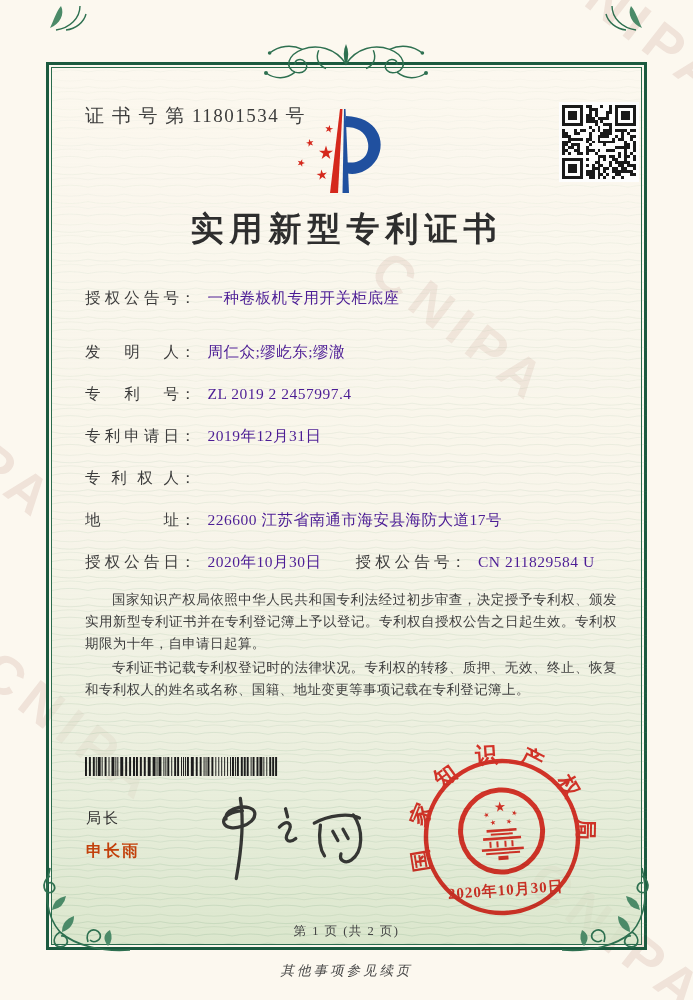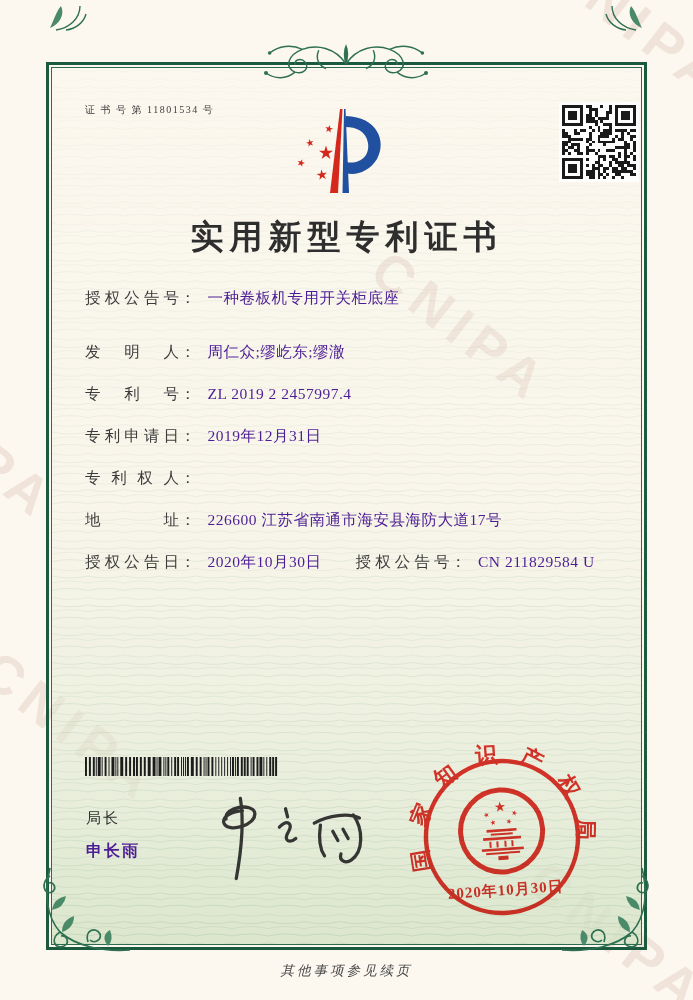--- a/index.html
+++ b/index.html
@@ -23,28 +23,28 @@
     position:absolute; z-index:2; left:46px; top:62px; width:601px; height:888px;
     border:3px solid #1b5a3f;
   }
   .frame-inner {
     position:absolute; inset:2px; border:1px solid #2a6c4d;
     background:linear-gradient(180deg, rgba(250,246,235,0) 0%, rgba(241,240,225,0.35) 52%,
                rgba(222,232,209,0.62) 82%, rgba(211,226,197,0.82) 100%);
   }
   .guilloche { position:absolute; inset:3px; width:595px; height:876px; pointer-events:none; }
 
-  .cert-no { position:absolute; left:36px; top:38px; font-size:10px; letter-spacing:1.5px; color:#3d3d3d; }
+  .cert-no { position:absolute; left:36px; top:38px; font-size:19px; letter-spacing:1.5px; color:#3d3d3d; }
 
   .logo { position:absolute; left:230px; top:36px; width:140px; height:97px; }
   .qr   { position:absolute; left:510px; top:37px; width:80px; height:80px; }
 
   .title {
     position:absolute; left:0; top:142px; width:100%; text-align:center;
-    font-size:33px; font-weight:700; letter-spacing:6px; color:#2e2e2e;margin-top:8px;
+    font-size:33px; font-weight:700; letter-spacing:6px; color:#2e2e2e;
   }
   .fields { position:absolute; left:36px; top:212px; width:540px; }
   .row { height:42px; display:flex; align-items:center; font-size:15.5px; }
   .row.first { margin-bottom:12px; }
   .flabel {
     display:inline-block; width:94px; text-align:justify; text-align-last:justify;
     color:#3c3c3c;
   }
   .fcolon { margin-left:1px; }
   .fvalue { margin-left:12px; letter-spacing:0.5px; color:#4c1d95; }
@@ -57,21 +57,21 @@
   .paras p { text-indent:2em; margin-bottom:2px; letter-spacing:0.4px; }
 
   .barcode { position:absolute; left:36px; top:692px; width:196px; height:19px; }
 
   .director-title {
     position:absolute; left:37px; top:744px; font-size:15px;
     font-family:"Liberation Sans","DejaVu Sans",sans-serif; font-weight:500; color:#2f2f2f; letter-spacing:2px;
   }
   .director-name {
     position:absolute; left:37px; top:776px; font-size:16px;
-    font-family:"Liberation Sans","DejaVu Sans",sans-serif; font-weight:700; color:#4c1d95; letter-spacing:2px;
+    font-family:"Liberation Sans","DejaVu Sans",sans-serif; font-weight:700; color:#c2410c; letter-spacing:2px;
   }
   .signature { position:absolute; left:138px; top:726px; width:195px; height:95px; }
 
   .seal { position:absolute; left:353px; top:672px; width:200px; height:200px;
           mix-blend-mode:multiply; opacity:0.92; }
 
   .page-info {
     position:absolute; left:0; top:858px; width:100%; text-align:center;
     font-size:12.5px; letter-spacing:1.5px; color:#444;
   }
@@ -510,20 +510,24 @@
           <span class="fcolon">：</span>
         <span class="fvalue">2020年10月30日</span>
         <span class="grant-pair2">
           <span class="flabel">授权公告号</span>
             <span class="fcolon">：</span>
           <span class="fvalue">CN 211829584 U</span>
         </span>
       </div>
     </div>
 
+    <div class="paras">
+      <p>国家知识产权局依照中华人民共和国专利法经过初步审查，决定授予专利权、颁发实用新型专利证书并在专利登记簿上予以登记。专利权自授权公告之日起生效。专利权期限为十年，自申请日起算。</p>
+      <p>专利证书记载专利权登记时的法律状况。专利权的转移、质押、无效、终止、恢复和专利权人的姓名或名称、国籍、地址变更等事项记载在专利登记簿上。</p>
+    </div>
 
     <svg class="barcode" viewBox="0 0 200 20" preserveAspectRatio="none">
       <g id="bc-bars" fill="#1c1c1c">
           <rect x="0" y="0" width="2" height="20"></rect>
           <rect x="4" y="0" width="2" height="20"></rect>
           <rect x="8" y="0" width="2" height="20"></rect>
           <rect x="11" y="0" width="1" height="20"></rect>
           <rect x="13" y="0" width="3" height="20"></rect>
           <rect x="17" y="0" width="1" height="20"></rect>
           <rect x="20" y="0" width="2" height="20"></rect>
@@ -624,20 +628,21 @@
           <rect x="2" y="10" width="2" height="6"></rect>
           <rect x="9" y="10" width="2" height="6"></rect>
           <rect x="-21" y="17" width="42" height="2.6"></rect>
           <rect x="-17" y="21" width="34" height="2"></rect>
           <rect x="-5" y="25" width="10" height="4"></rect>
         </g>
         <text y="58" text-anchor="middle" font-size="15" letter-spacing="1" font-weight="600" font-family="'Liberation Serif','DejaVu Serif',serif">2020年10月30日</text>
       </g>
     </svg>
 
+    <div class="page-info">第 1 页 (共 2 页)</div>
   </div>
 
   <svg class="orn orn-top" viewBox="0 0 220 54">
     <g fill="none" stroke="#2e7050" stroke-width="1.6">
       <g id="flHalf">
         <path d="M110 28 C98 10 78 6 62 12 C46 18 42 32 54 37 C63 40 70 33 65 26 C61 21 53 23 54 29"></path>
         <path d="M62 12 C50 6 36 8 26 16"></path>
         <path d="M54 37 C44 45 32 45 22 38"></path>
         <path d="M80 13 C76 22 80 30 88 33"></path>
         <circle cx="22" cy="38" r="2.2" fill="#2e7050" stroke="none"></circle>

